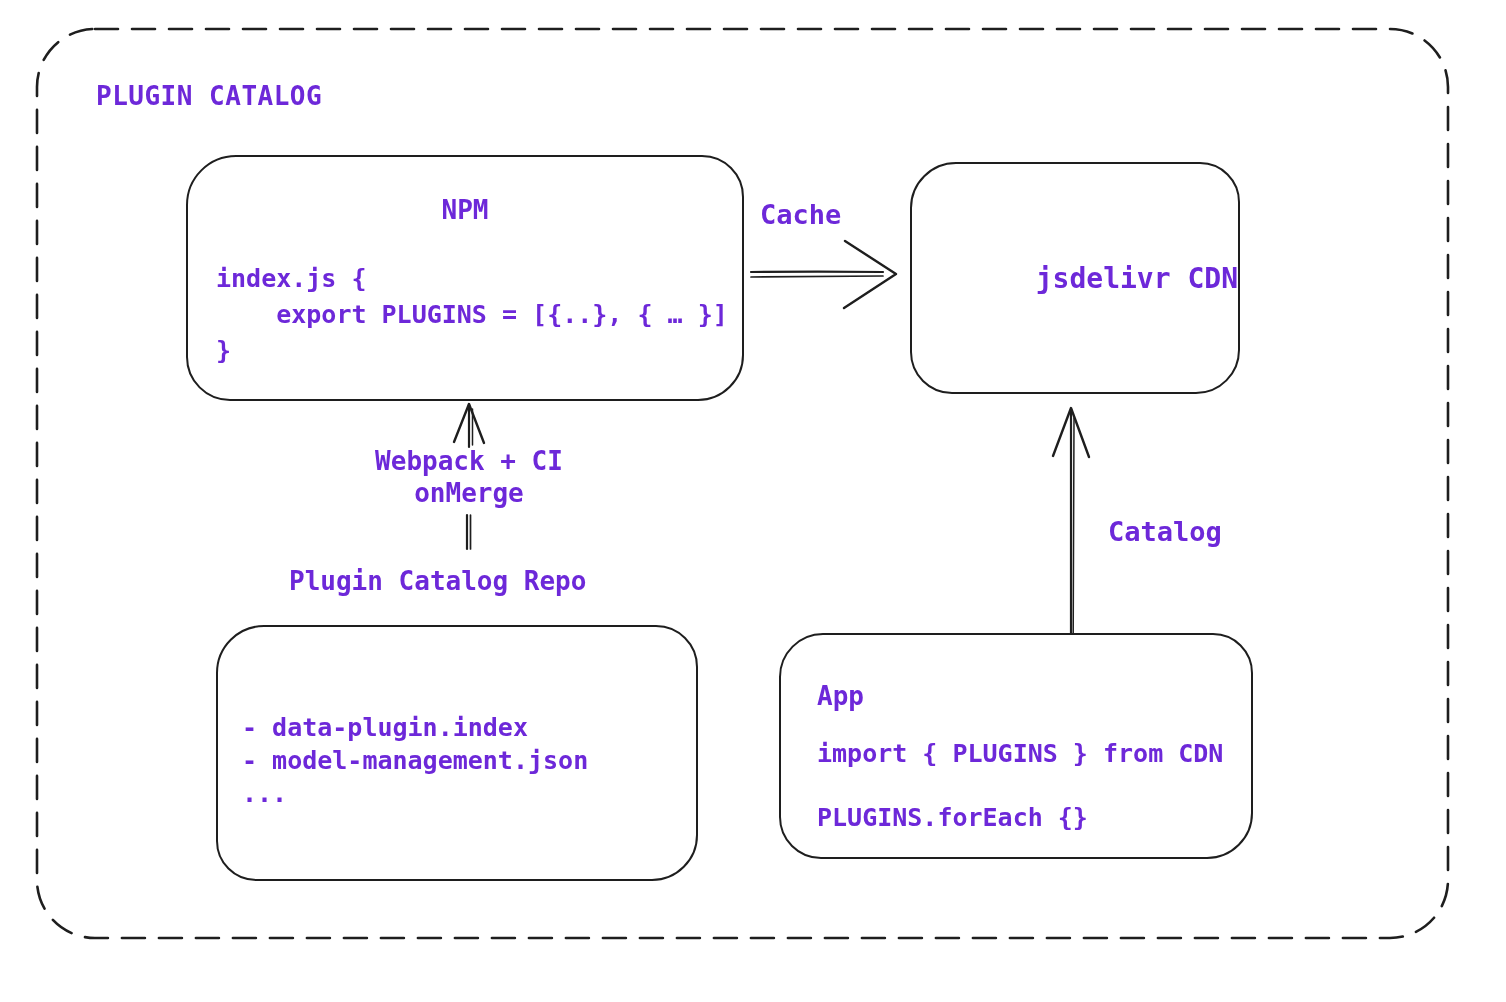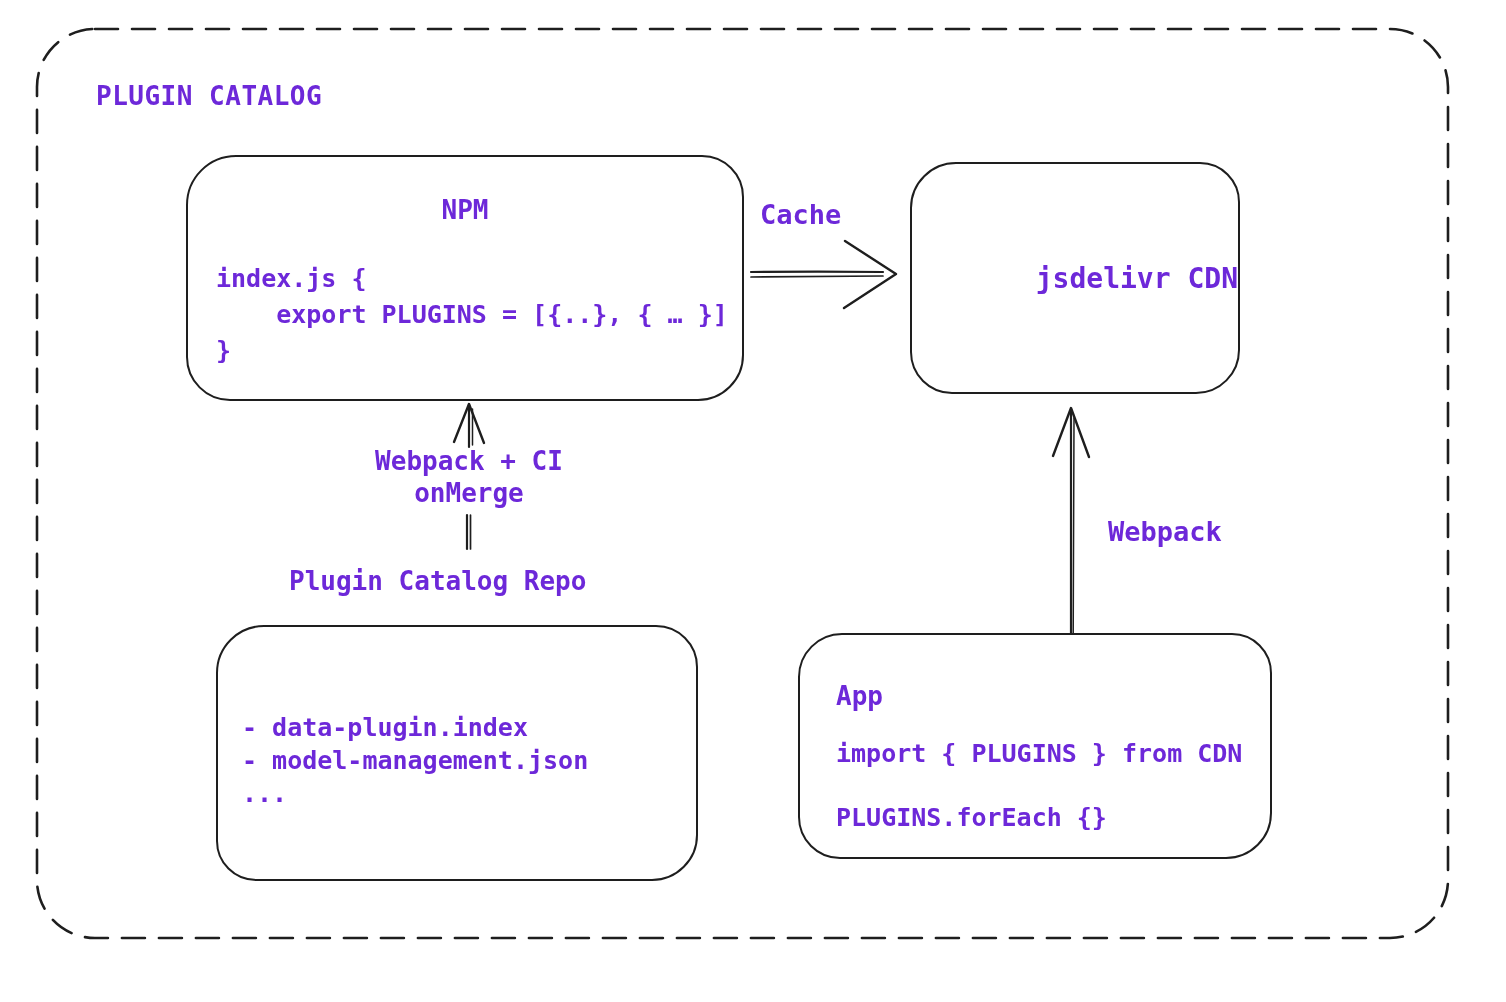--- a/index.html
+++ b/index.html
@@ -53,21 +53,21 @@
     font-weight: 600;
     white-space: nowrap;
   }
   .label-cache { left: 760px; top: 199px; width: 134px; font-size: 27px; }
   .label-merge-1 { left: 348px; top: 446px; width: 242px; text-align: center; }
   .label-merge-2 { left: 348px; top: 478px; width: 242px; text-align: center; }
   .label-repo { left: 289px; top: 566px; font-size: 26px; font-weight: 600; position: absolute; white-space: nowrap; }
   .label-import { left: 1108px; top: 516px; font-size: 27px; }
   .node-repo { left: 216px; top: 625px; width: 482px; height: 256px; border-radius: 48px 42px 46px 40px; padding: 84px 0 0 24px; }
   .repo-line { line-height: 33px; }
-  .node-app { left: 798px; top: 633px; width: 474px; height: 226px; border-radius: 44px 40px 46px 42px; padding: 46px 0 0 36px; }
+  .node-app { left: 779px; top: 633px; width: 474px; height: 226px; border-radius: 44px 40px 46px 42px; padding: 46px 0 0 36px; }
   .app-title { font-size: 26px; font-weight: 600; line-height: 30px; }
   .app-line-1 { margin-top: 25px; }
   .app-line-2 { margin-top: 28px; }
 </style>
 </head>
 <body>
 
 <div class="canvas">
 
   <svg class="layer" viewBox="0 0 1506 1002" xmlns="http://www.w3.org/2000/svg">
@@ -118,21 +118,21 @@
   <div class="edge-label label-merge-1">Webpack + CI</div>
   <div class="edge-label label-merge-2">onMerge</div>
 
   <div class="label-repo">Plugin Catalog Repo</div>
   <div class="node node-repo">
     <div class="code-line repo-line">- data-plugin.index</div>
     <div class="code-line repo-line">- model-management.json</div>
     <div class="code-line repo-line">...</div>
   </div>
 
-  <div class="edge-label label-import">Webpack</div>
+  <div class="edge-label label-import">Catalog</div>
 
   <div class="node node-app">
     <div class="app-title">App</div>
     <div class="code-line app-line-1">import { PLUGINS } from CDN</div>
     <div class="code-line app-line-2">PLUGINS.forEach {}</div>
   </div>
 
 </div>
 
 </body></html>

